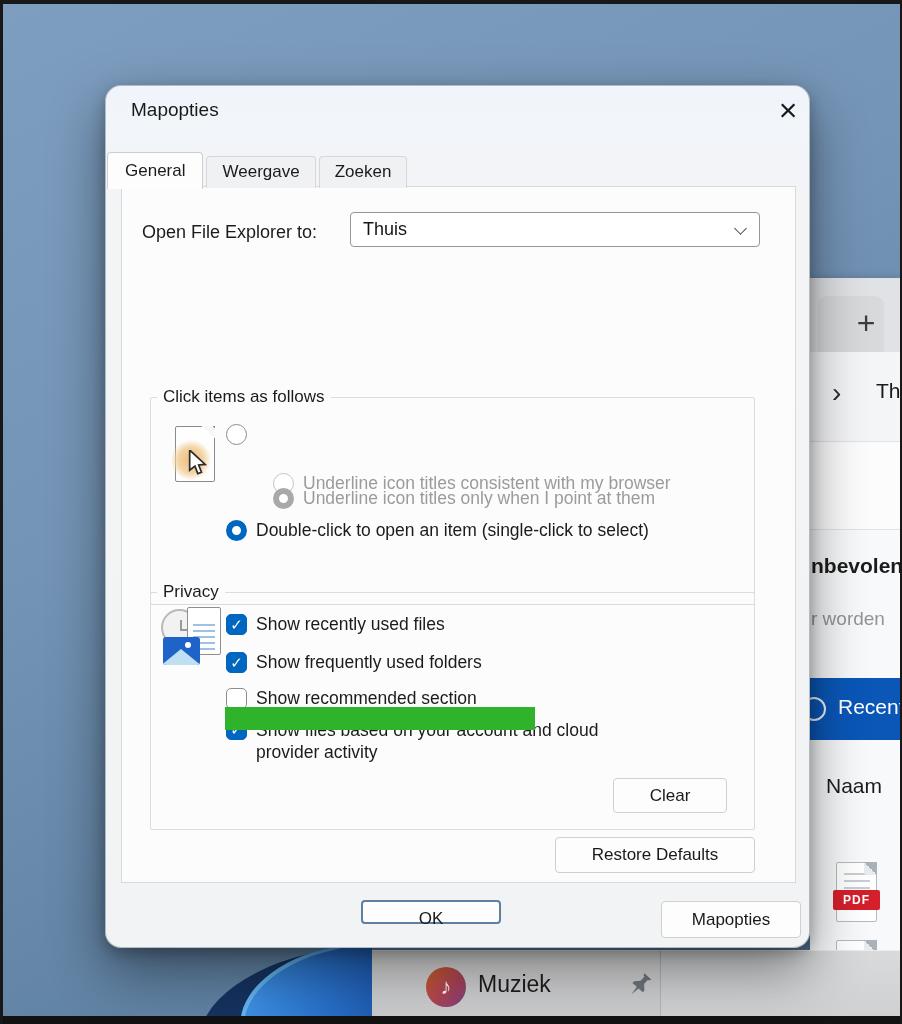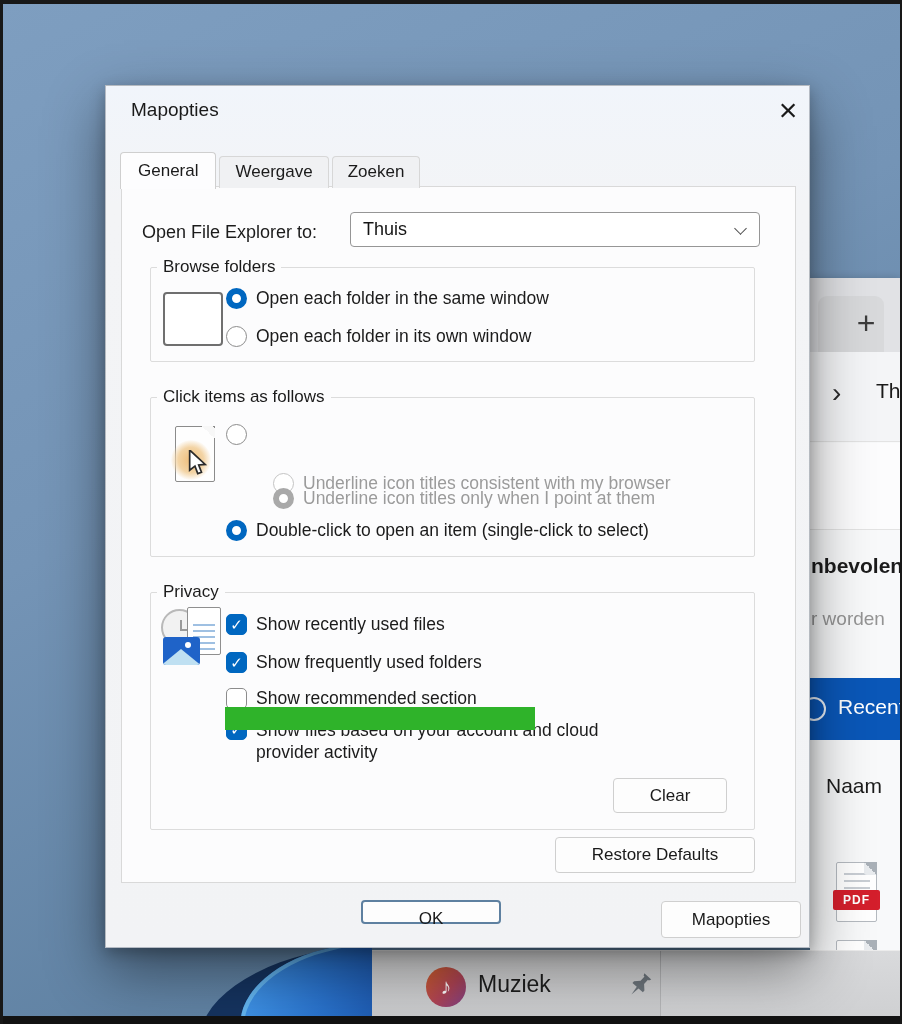--- a/index.html
+++ b/index.html
@@ -44,27 +44,27 @@
   .expl-bottom { position:absolute; left:372px; top:950px; width:530px; height:66px; background:linear-gradient(#dcdcdd,#c9cacc); border-top:1px solid #ececec; }
   .expl-bottom .pane-div { position:absolute; left:288px; top:0; width:1px; height:66px; background:#b6b7b9; }
   .expl-bottom .right-pane { position:absolute; left:289px; top:0; width:241px; height:66px; background:linear-gradient(#d9dadc,#cfd0d2); }
   .music-ico { position:absolute; left:54px; top:16px; width:40px; height:40px; border-radius:50%; background:linear-gradient(135deg,#cf5c33 10%,#b04455 55%,#82407f 95%);
      color:#fff; font-size:22px; text-align:center; line-height:40px; }
   .music-txt { position:absolute; left:106px; top:20px; font-size:23px; color:#1e1e1e; }
   .pin-ico { position:absolute; left:254px; top:20px; width:28px; height:28px; }
   .bottom-bar { position:absolute; left:0; top:1016px; width:902px; height:8px; background:#121212; }
 
   
-  .dialog { position:absolute; left:105px; top:85px; width:705px; height:863px; border-radius:0;
+  .dialog { position:absolute; left:105px; top:85px; width:705px; height:863px; border-radius:16px;
      background:linear-gradient(#f1f5fb 0%,#f3f4f6 14%,#f2f3f5 100%); border:1px solid rgba(70,80,95,.35);
      box-shadow:0 22px 55px rgba(0,0,0,.45), 0 5px 14px rgba(0,0,0,.25); }
   .dlg-title { position:absolute; left:25px; top:13px; font-size:19px; color:#1a1a1a; }
   .dlg-close { position:absolute; left:660px; top:4px; width:44px; height:40px; font-size:32px; font-weight:300; color:#1a1a1a; text-align:center; line-height:40px; cursor:default; }
 
-  .tabs { position:absolute; left:14px; top:66px; display:flex; align-items:flex-end; gap:3px; z-index:2; }
+  .tabs { position:absolute; left:1px; top:66px; display:flex; align-items:flex-end; gap:3px; z-index:2; }
   .tab { font-size:17px; padding:5px 15px 6px; background:#f0f1f3; border:1px solid #d7d7d7; border-bottom:none; border-radius:4px 4px 0 0; color:#1b1b1b; }
   .tab.active { background:#fdfdfe; padding:8px 17px 8px; margin-bottom:-1px; border-color:#cfcfcf; }
 
   .panel { position:absolute; left:15px; top:100px; width:675px; height:697px; background:#fcfcfd; border:1px solid #d9d9d9; }
 
   .open-row-label { position:absolute; left:20px; top:35px; font-size:18px; color:#1b1b1b; }
   .combo { position:absolute; left:228px; top:25px; width:410px; height:35px; background:#fff; border:1px solid #969696; border-radius:4px; font-size:18px; line-height:33px; padding-left:12px; color:#141414; }
   .combo-chev { position:absolute; right:14px; top:11px; width:9px; height:9px; border-right:1.7px solid #4c4c4c; border-bottom:1.7px solid #4c4c4c; transform:rotate(45deg); }
 
   .grp { position:absolute; left:28px; width:605px; border:1px solid #dcdcdc; border-radius:2px; }
@@ -178,34 +178,22 @@
     </div>
 
     <div class="panel">
 
       <div class="open-row-label">Open File Explorer to:</div>
       <div class="combo">
         <span>Thuis</span>
         <span class="combo-chev"></span>
       </div>
 
-      <div class="grp" style="top:80px; height:95px;">
-        <div class="grp-legend">Browse folders</div>
-        <div class="win-ico"></div>
-        <div class="opt-row" style="left:75px; top:18px;">
-          <span class="radio sel"></span>
-          <span class="opt-label">Open each folder in the same window</span>
-        </div>
-        <div class="opt-row" style="left:75px; top:56px;">
-          <span class="radio"></span>
-          <span class="opt-label">Open each folder in its own window</span>
-        </div>
-      </div>
-
-      <div class="grp" style="top:210px; height:160px;">
+
+      <div class="grp" style="top:210px; height:208px;">
         <div class="grp-legend">Click items as follows</div>
         <div class="click-ico">
           <div class="page"></div>
           <div class="pfold"></div>
           <div class="glow"></div>
           <svg width="24" height="28" viewBox="0 0 14 18">
               <path d="M1 0 L1 13 L4.4 10.4 L6.2 15.2 L8.6 14.3 L6.8 9.6 L11 9.3 Z" fill="#fff" stroke="#2b2b2b" stroke-width="1.1"></path>
             </svg>
         </div>
         <div class="opt-row" style="left:75px; top:24px;">

